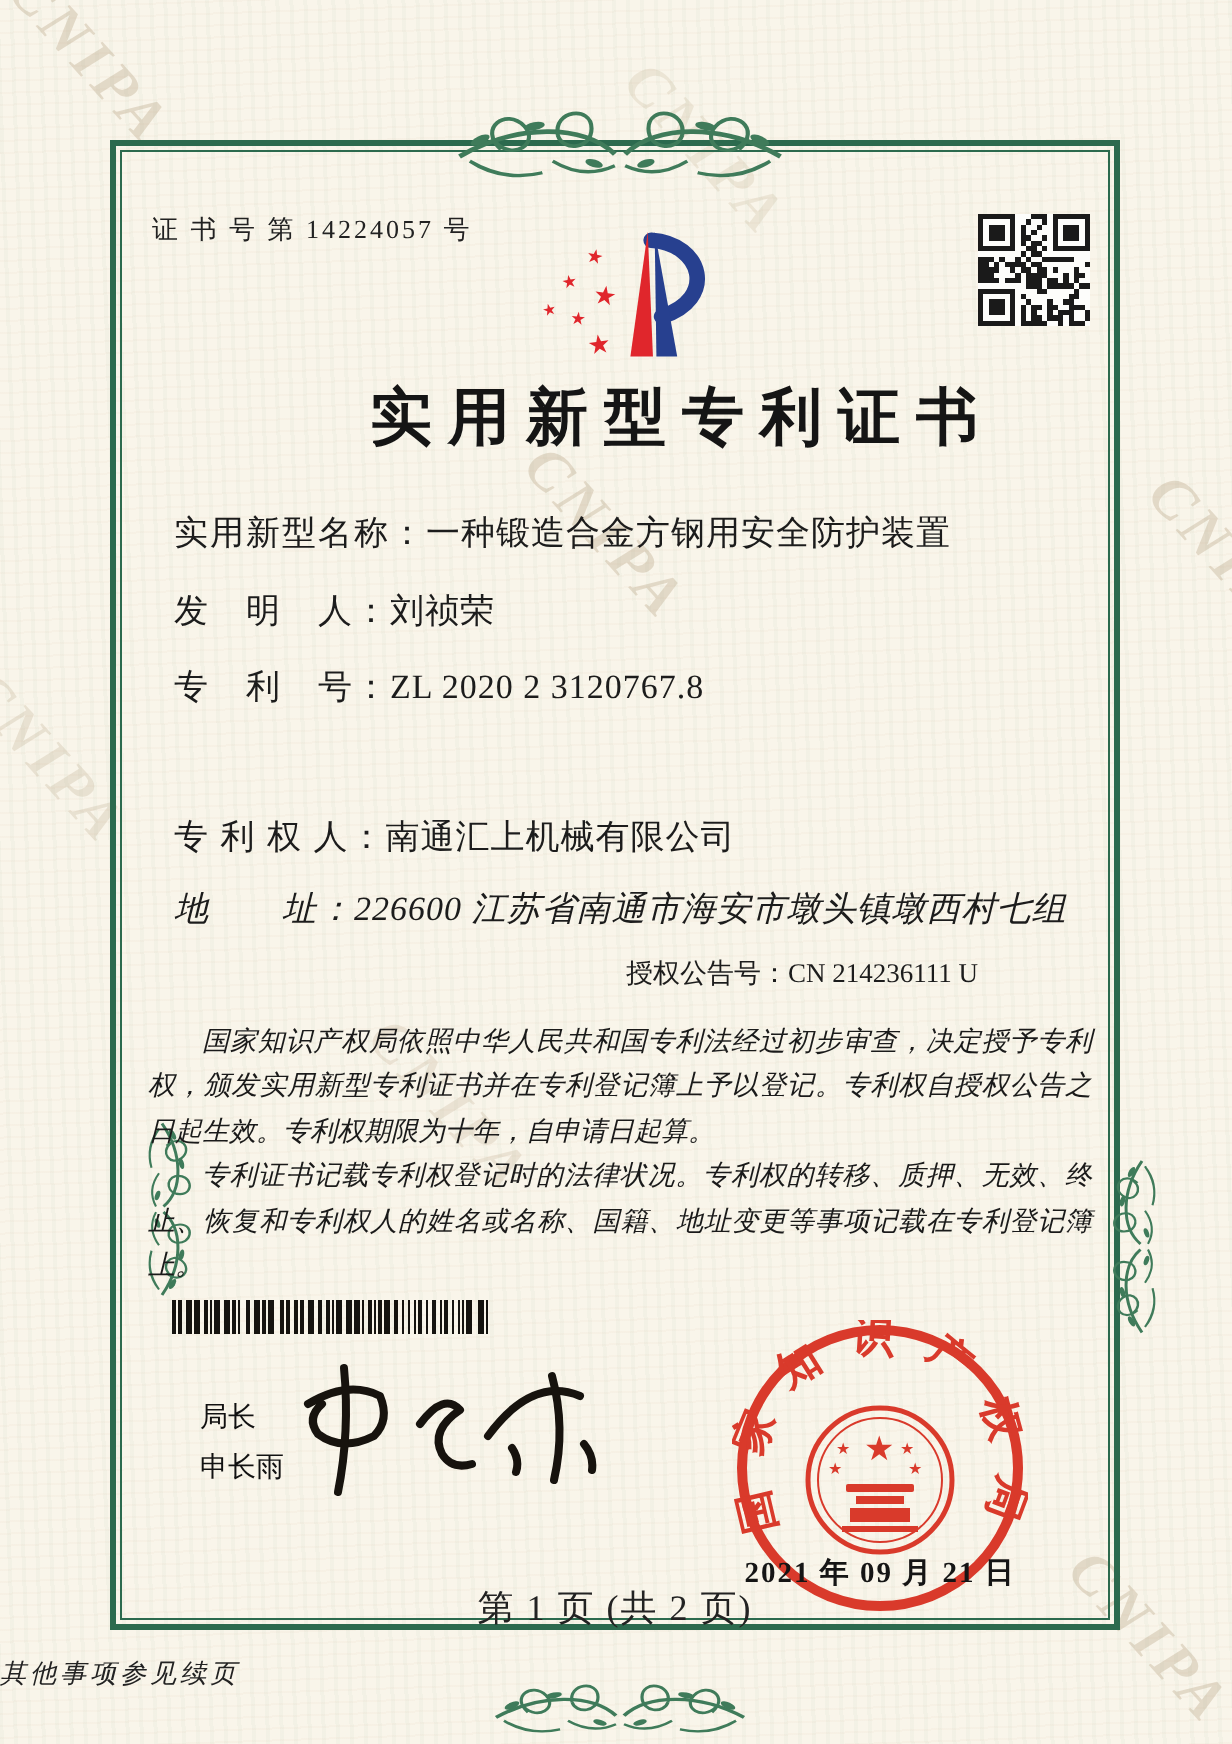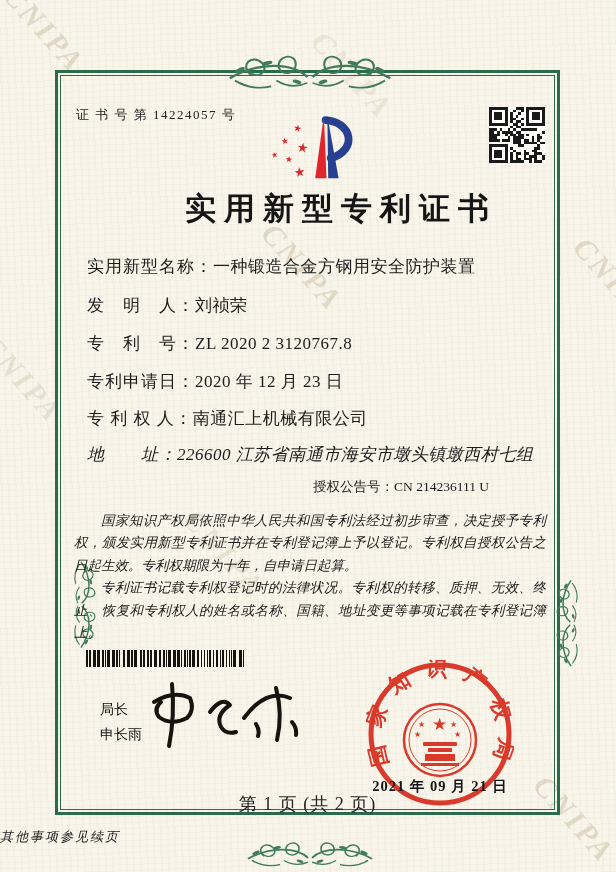--- a/index.html
+++ b/index.html
@@ -270,23 +270,20 @@
 
   <div class="frow" style="top:255px;">
     <span class="lbl">实用新型名称：</span><span>一种锻造合金方钢用安全防护装置</span>
   </div>
   <div class="frow" style="top:294px;">
     <span class="lbl">发　明　人：</span><span>刘祯荣</span>
   </div>
   <div class="frow" style="top:332px;">
     <span class="lbl">专　利　号：</span><span>ZL 2020 2 3120767.8</span>
   </div>
-  <div class="frow" style="top:370px;">
-    <span class="lbl">专利申请日：</span><span>2020 年 12 月 23 日</span>
-  </div>
   <div class="frow" style="top:407px;">
     <span class="lbl">专 利 权 人：</span><span>南通汇上机械有限公司</span>
   </div>
   <div class="frow" style="top:443px;font-style:italic;">
     <span class="lbl">地　　址：</span><span>226600 江苏省南通市海安市墩头镇墩西村七组</span>
   </div>
   <div class="frow2" style="top:478px;">
     <span class="lbl">授权公告号：</span><span>CN 214236111 U</span>
   </div>
 

